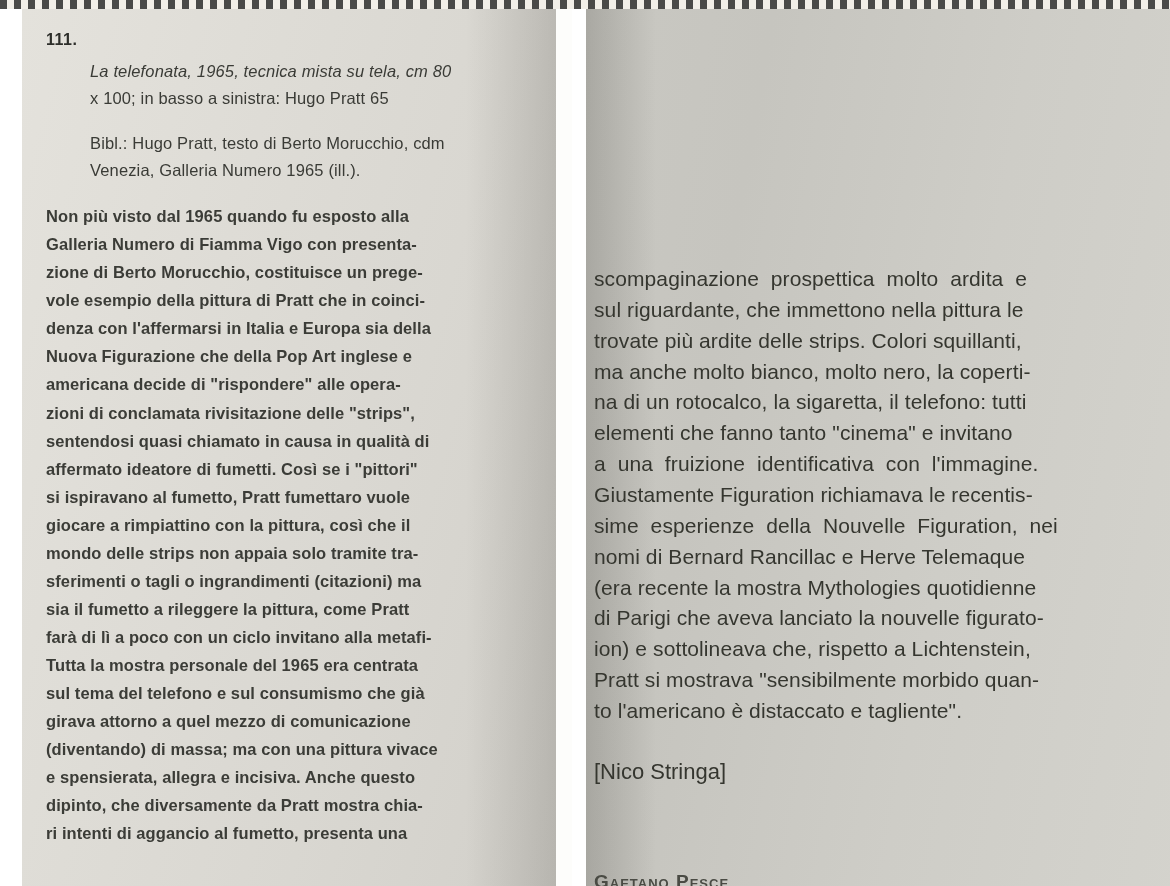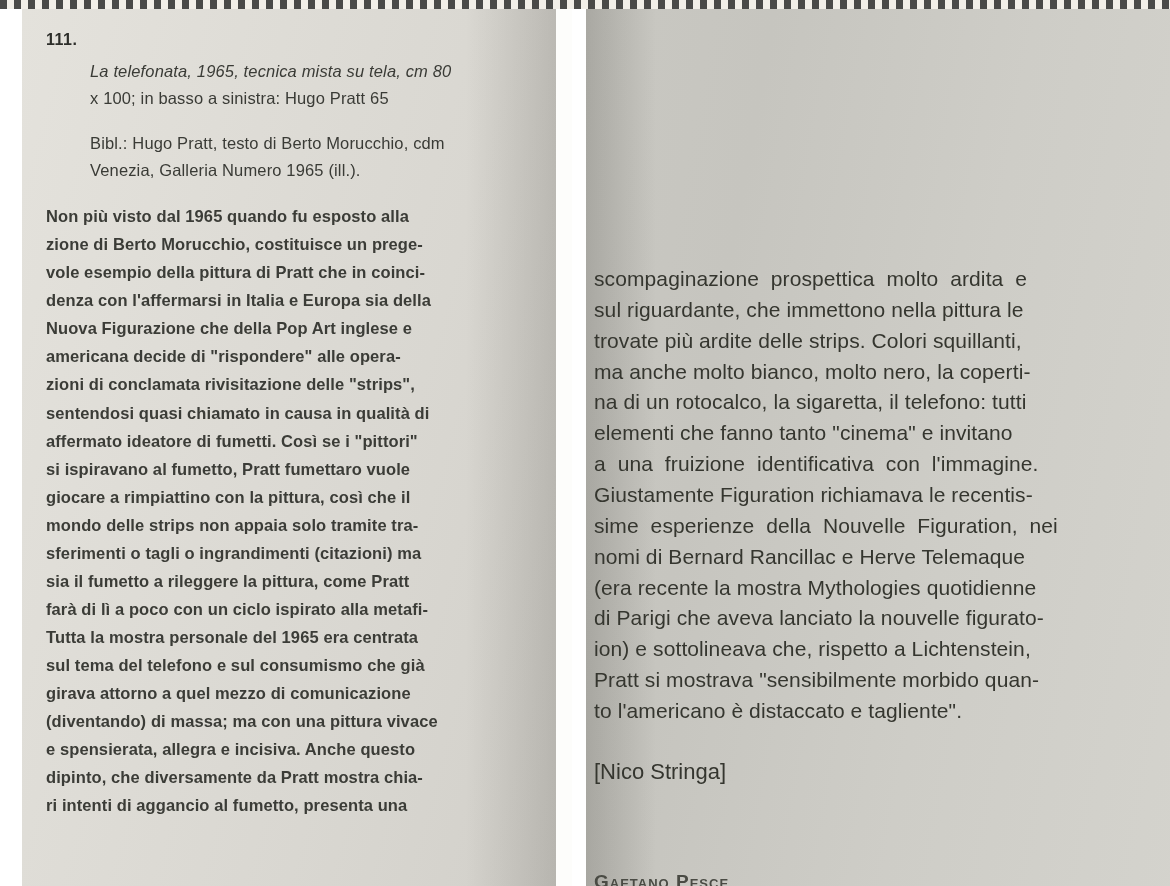--- a/index.html
+++ b/index.html
@@ -164,34 +164,35 @@
         <span>x 100; in basso a sinistra: Hugo Pratt 65</span>
       </div>
 
       <div class="blk">
         <span>Bibl.: Hugo Pratt, testo di Berto Morucchio, cdm</span><br>
         <span>Venezia, Galleria Numero 1965 (ill.).</span>
       </div>
 
       <div class="body-blk">
         <span class="l">Non più visto dal 1965 quando fu esposto alla</span>
+        <span class="l">Galleria Numero di Fiamma Vigo con presenta-</span>
         <span class="l">zione di Berto Morucchio, costituisce un prege-</span>
         <span class="l">vole esempio della pittura di Pratt che in coinci-</span>
         <span class="l">denza con l'affermarsi in Italia e Europa sia della</span>
         <span class="l">Nuova Figurazione che della Pop Art inglese e</span>
         <span class="l">americana decide di "rispondere" alle opera-</span>
         <span class="l">zioni di conclamata rivisitazione delle "strips",</span>
         <span class="l">sentendosi quasi chiamato in causa in qualità di</span>
         <span class="l">affermato ideatore di fumetti. Così se i "pittori"</span>
         <span class="l">si ispiravano al fumetto, Pratt fumettaro vuole</span>
         <span class="l">giocare a rimpiattino con la pittura, così che il</span>
         <span class="l">mondo delle strips non appaia solo tramite tra-</span>
         <span class="l">sferimenti o tagli o ingrandimenti (citazioni) ma</span>
         <span class="l">sia il fumetto a rileggere la pittura, come Pratt</span>
-        <span class="l">farà di lì a poco con un ciclo ispirato alla metafi-</span>
+        <span class="l">farà di lì a poco con un ciclo invitano alla metafi-</span>
         <span class="l">Tutta la mostra personale del 1965 era centrata</span>
         <span class="l">sul tema del telefono e sul consumismo che già</span>
         <span class="l">girava attorno a quel mezzo di comunicazione</span>
         <span class="l faded">(diventando) di massa; ma con una pittura vivace</span>
         <span class="l faded">e spensierata, allegra e incisiva. Anche questo</span>
         <span class="l faded">dipinto, che diversamente da Pratt mostra chia-</span>
         <span class="l fadedmore">ri intenti di aggancio al fumetto, presenta una</span>
       </div>
 
     </div>

